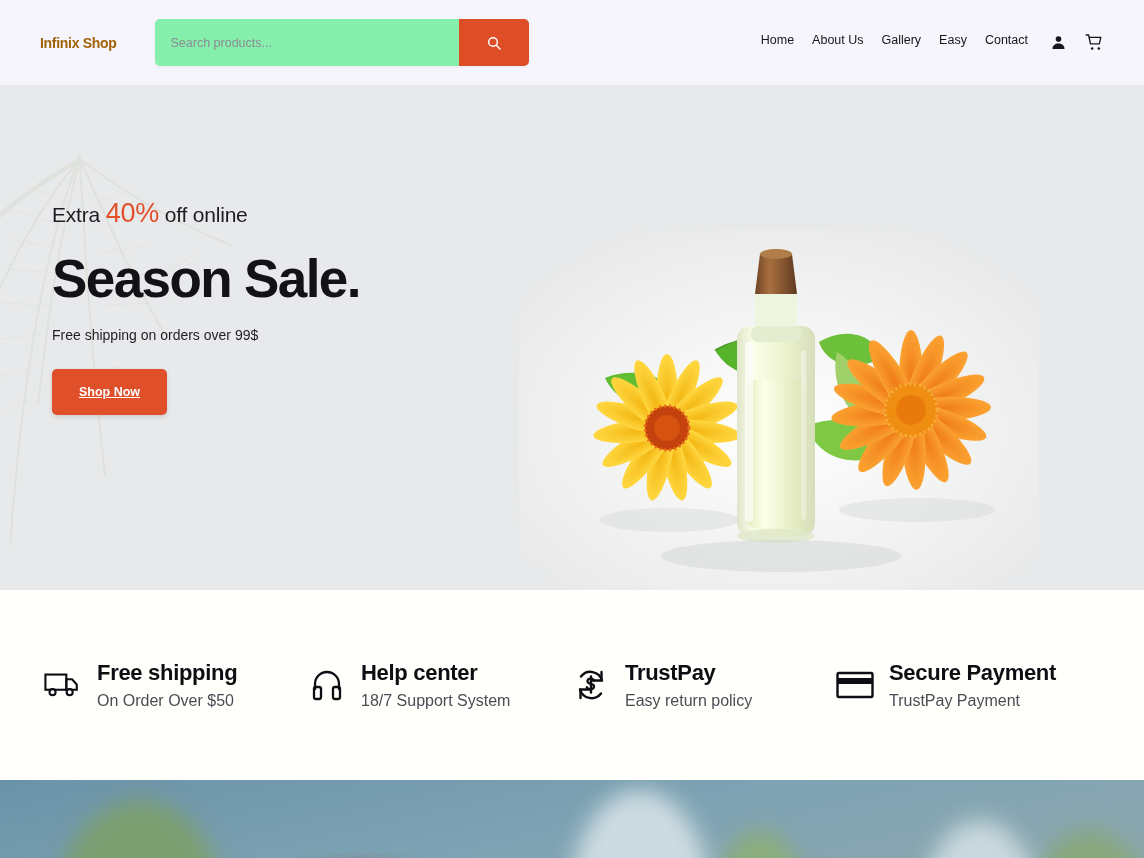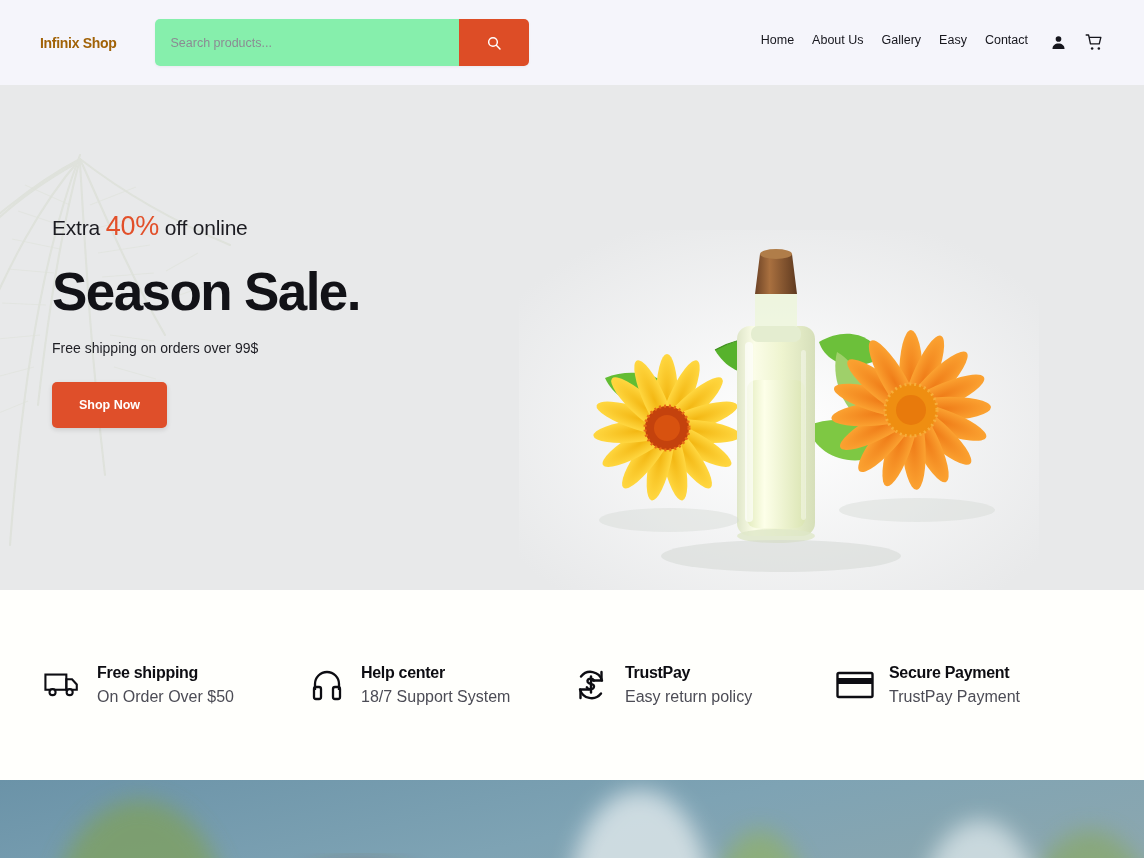--- a/index.html
+++ b/index.html
@@ -77,21 +77,21 @@
   }
   .palm {
     position:absolute;
     left:-70px; top:60px;
     width:330px; height:420px;
     opacity:.5;
     pointer-events:none;
   }
   .hero-copy {
     position:absolute;
-    left:52px; top:126px;
+    left:52px; top:113px;
     width:520px;
   }
   .eyebrow {
     font-size:21px;
     color:#1c1c22;
     margin-bottom:18px;
     letter-spacing:-.2px;
   }
   .eyebrow .pct { color:#e2502a; font-size:27px; }
   .headline {
@@ -111,20 +111,21 @@
     width:115px; height:46px;
     background:#df4f2a;
     color:#fff;
     border:none;
     border-radius:5px;
     font-size:12.5px;
     font-weight:bold;
     font-family:"Liberation Sans", sans-serif;
     cursor:pointer;
     box-shadow:0 2px 5px rgba(0,0,0,.12);
+    text-decoration:underline;
   }
   .hero-photo {
     position:absolute;
     right:105px; bottom:0;
     width:520px; height:360px;
   }
 
   
   .features {
     height:190px;
@@ -133,21 +134,21 @@
     align-items:center;
     padding:0 44px;
   }
   .feature {
     flex:1;
     display:flex;
     align-items:center;
     gap:15px;
   }
   .f-icon { flex:0 0 auto; width:38px; display:flex; align-items:center; justify-content:center; }
-  .f-title { font-size:16px; font-weight:bold; color:#0d0d12; letter-spacing:-.3px; }
+  .f-title { font-size:22px; font-weight:bold; color:#0d0d12; letter-spacing:-.3px; }
   .f-sub { font-size:16px; color:#4c4c55; margin-top:6px; }
 
   
   .next-section { height:78px; position:relative; overflow:hidden; }
   .next-photo { position:absolute; inset:0; width:100%; height:260px; }
 </style>
 </head>
 <body>
 
 <div class="header">

